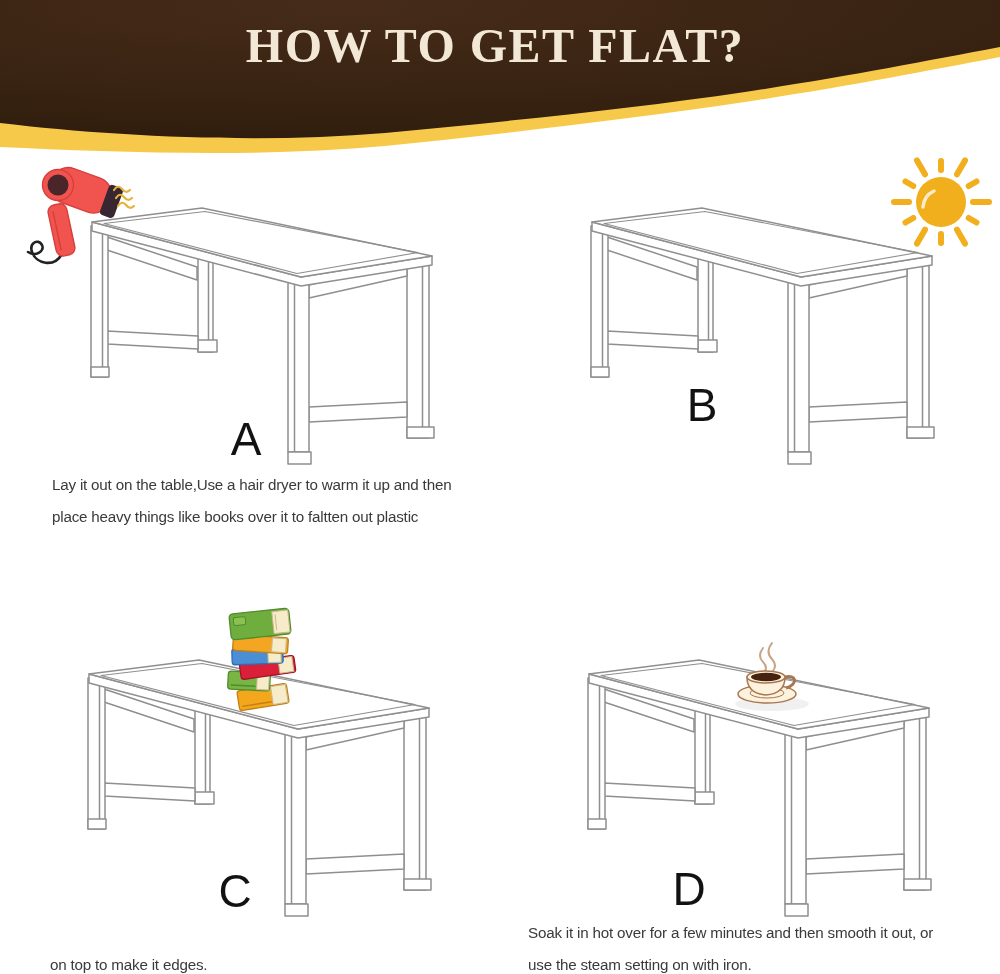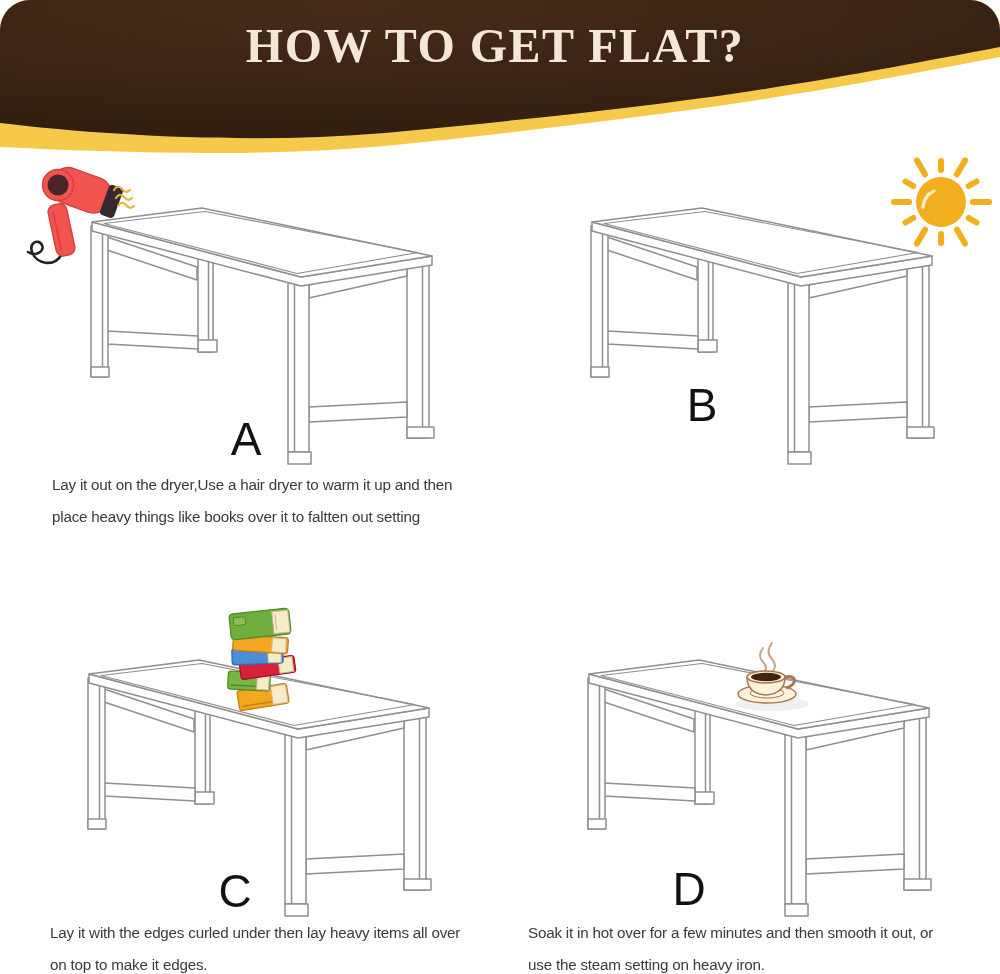--- a/index.html
+++ b/index.html
@@ -1,20 +1,19 @@
 <!DOCTYPE html>
 <html><head>
 <meta charset="utf-8">
 <style>
   html,body{margin:0;padding:0;background:#ffffff;}
   #canvas{
     position:relative;width:1000px;height:974px;margin:0 auto;
     background:#ffffff;overflow:hidden;
     font-family:"Liberation Sans",sans-serif;
-    border-radius:30px;
   }
   .abs{position:absolute;}
   
   #banner-svg{position:absolute;left:0;top:0;}
   #page-title{
     position:absolute;left:0;top:18px;width:990px;text-align:center;
     font-family:"Liberation Serif",serif;font-size:48px;font-weight:600;
     letter-spacing:1.5px;color:#F2E8D5;
   }
   
@@ -110,22 +109,22 @@
 
     <g fill="none" stroke="#E5B33C" stroke-width="2.2" stroke-linecap="round">
       <path d="M104,32 q4,-6 8,-1 t8,1"></path>
       <path d="M106,40 q4,-6 8,-1 t8,1"></path>
       <path d="M108,48 q4,-6 8,-1 t8,1"></path>
     </g>
   </svg>
 
   <div class="method-label" style="left:218px;top:416px">A</div>
   <p class="desc" style="left:52px;top:454px">
-    <span>Lay it out on the dryer,Use a hair dryer to warm it up and then</span><br>
-    <span>place heavy things like books over it to faltten out setting</span>
+    <span>Lay it out on the table,Use a hair dryer to warm it up and then</span><br>
+    <span>place heavy things like books over it to faltten out plastic</span>
   </p>
 
   <svg class="abs" style="left:545px;top:190px" width="440" height="290">
     <use href="#table-sym"></use>
   </svg>
 
   <svg class="abs" style="left:885px;top:150px" width="115" height="105" viewBox="0 0 115 105">
     <g stroke="#F1AE1D" stroke-width="6" stroke-linecap="round">
       <line x1="88" y1="52" x2="104" y2="52"></line>
       <line x1="83.7" y1="36" x2="91.5" y2="31.5"></line>
@@ -182,21 +181,21 @@
     <g transform="rotate(-6 45 26)">
       <rect x="15" y="13" width="60" height="26" rx="4" fill="#6FAE3E" stroke="#4E8C2E" stroke-width="1.3"></rect>
       <rect x="58" y="15" width="16" height="22" fill="#F6ECC9" stroke="#C9B98C" stroke-width="1"></rect>
       <line x1="61" y1="18" x2="61" y2="34" stroke="#C9B98C" stroke-width="1"></line>
       <rect x="19" y="17" width="12" height="8" rx="2" fill="#8CC152" stroke="#4E8C2E" stroke-width="1"></rect>
     </g>
   </svg>
 
   <div class="method-label" style="left:207px;top:868px">C</div>
   <p class="desc" style="left:50px;top:902px">
-    <span>Lay it with the edges curled under then lay heavy items all over</span><br>
+    <br>
     <span>on top to make it edges.</span>
   </p>
 
   <svg class="abs" style="left:542px;top:642px" width="440" height="290">
     <use href="#table-sym"></use>
   </svg>
 
   <svg class="abs" style="left:725px;top:638px" width="100" height="95" viewBox="0 0 100 95">
 
     <g fill="none" stroke="#C9A585" stroke-width="2" stroke-linecap="round">
@@ -213,16 +212,16 @@
 
     <path d="M22,39 C22,50 28,56 41,57 C54,56 60,50 60,39 Z" fill="#FCF2DE" stroke="#A9764F" stroke-width="1.5"></path>
 
     <ellipse cx="41" cy="39" rx="19" ry="6" fill="#FCF2DE" stroke="#A9764F" stroke-width="1.5"></ellipse>
     <ellipse cx="41" cy="39" rx="15" ry="4.2" fill="#45230F"></ellipse>
   </svg>
 
   <div class="method-label" style="left:661px;top:866px">D</div>
   <p class="desc" style="left:528px;top:902px">
     <span>Soak it in hot over for a few minutes and then smooth it out, or</span><br>
-    <span>use the steam setting on heavy iron.</span>
+    <span>use the steam setting on with iron.</span>
   </p>
 
 </div>
 
 </body></html>

